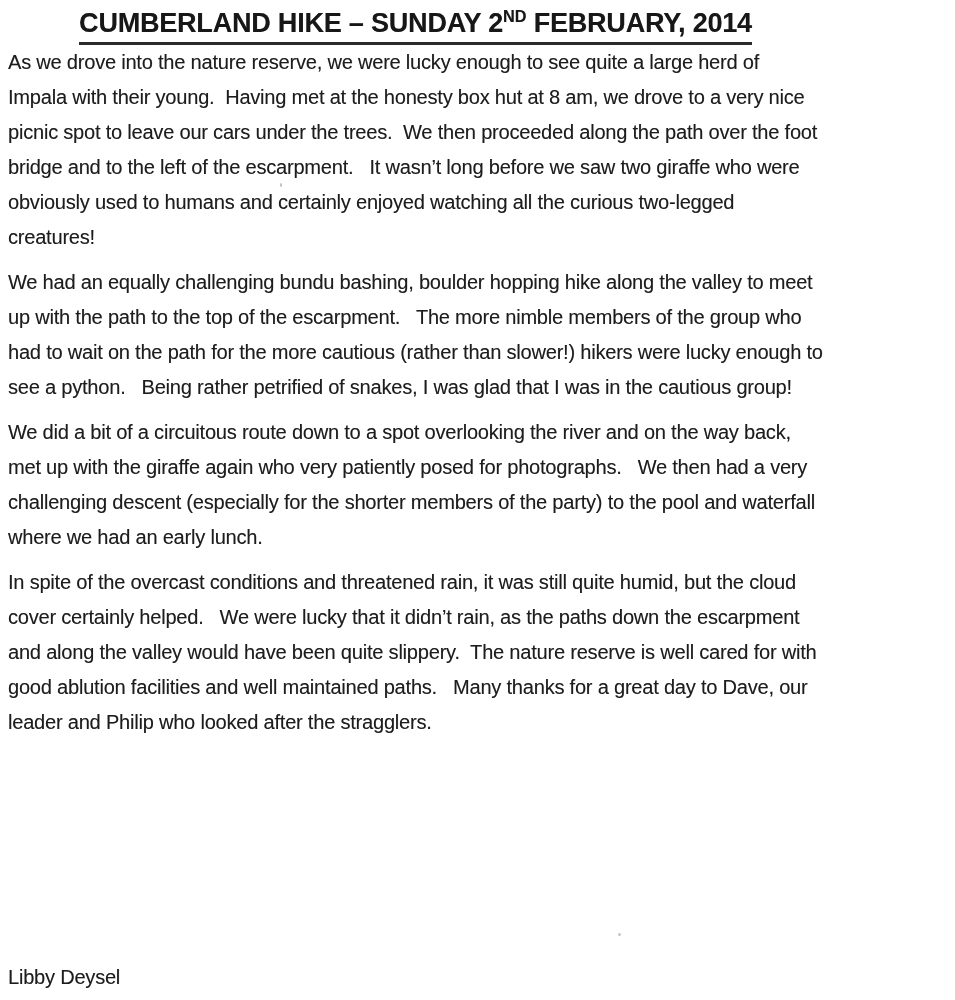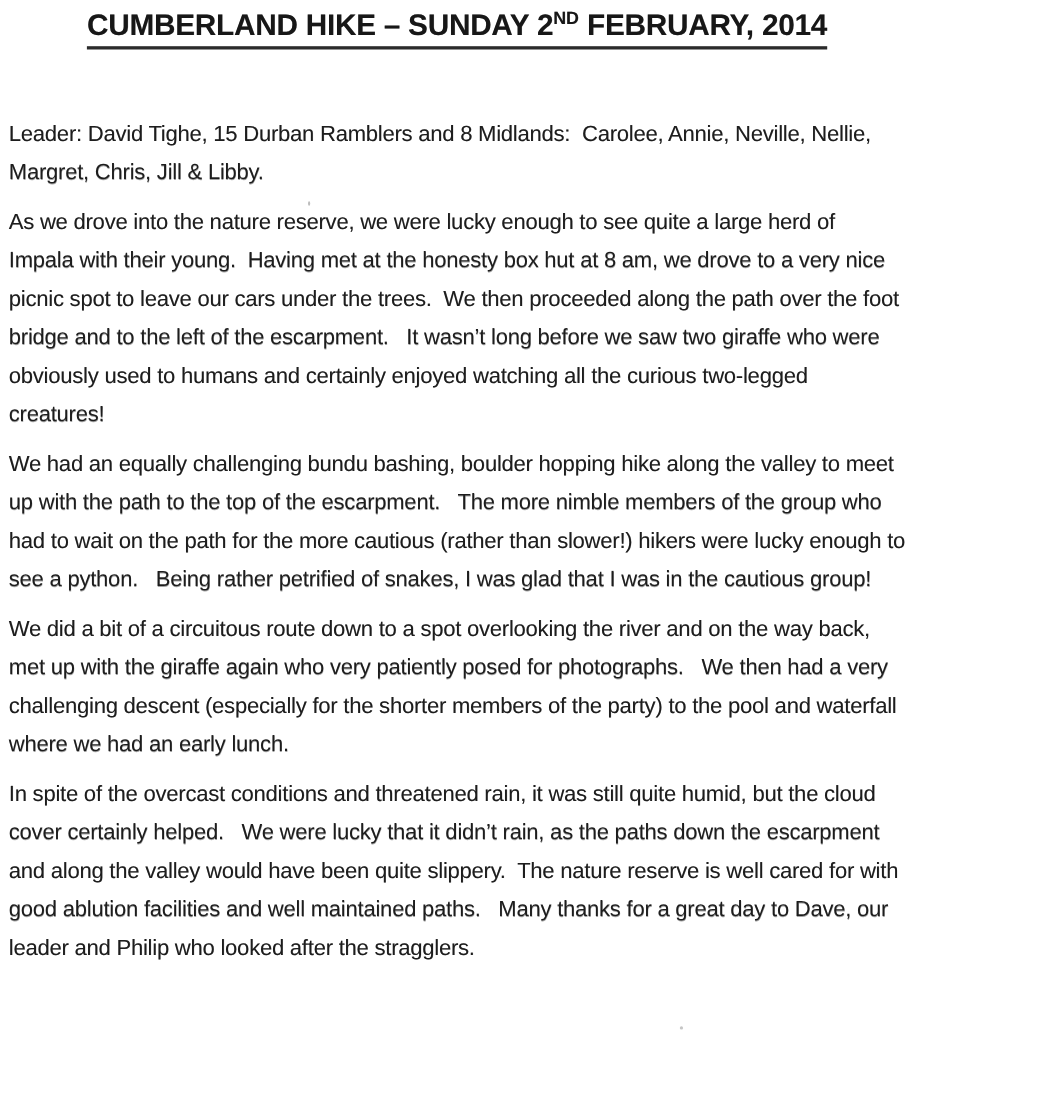--- a/index.html
+++ b/index.html
@@ -60,27 +60,27 @@
   .speck-1 { left: 618px; top: 933px; width: 3px; height: 3px; background: #c6c6c6; }
   .speck-2 { left: 280px; top: 183px; width: 2px; height: 4px; background: #bdbdbd; }
 </style>
 </head>
 <body>
 
 <div class="page">
 
   <h1 class="doc-title"><span class="title-underline"><span>CUMBERLAND HIKE – SUNDAY 2</span><sup class="title-sup">ND</sup><span> FEBRUARY, 2014</span></span></h1>
 
-  <p class="para leader-para">Leader: David Tighe, 15 Durban Ramblers and 8 Midlands:  Carolee, Annie, Neville, Nellie, Margret, Chris, Jill &amp; Libby.</p>
 
   <p class="para">As we drove into the nature reserve, we were lucky enough to see quite a large herd of Impala with their young.  Having met at the honesty box hut at 8 am, we drove to a very nice picnic spot to leave our cars under the trees.  We then proceeded along the path over the foot bridge and to the left of the escarpment.   It wasn’t long before we saw two giraffe who were obviously used to humans and certainly enjoyed watching all the curious two-legged creatures!</p>
 
   <p class="para">We had an equally challenging bundu bashing, boulder hopping hike along the valley to meet up with the path to the top of the escarpment.   The more nimble members of the group who had to wait on the path for the more cautious (rather than slower!) hikers were lucky enough to see a python.   Being rather petrified of snakes, I was glad that I was in the cautious group!</p>
 
   <p class="para">We did a bit of a circuitous route down to a spot overlooking the river and on the way back, met up with the giraffe again who very patiently posed for photographs.   We then had a very challenging descent (especially for the shorter members of the party) to the pool and waterfall where we had an early lunch.</p>
 
   <p class="para">In spite of the overcast conditions and threatened rain, it was still quite humid, but the cloud cover certainly helped.   We were lucky that it didn’t rain, as the paths down the escarpment and along the valley would have been quite slippery.  The nature reserve is well cared for with good ablution facilities and well maintained paths.   Many thanks for a great day to Dave, our leader and Philip who looked after the stragglers.</p>
 
+  <p class="signature">Libby Deysel</p>
 
   <span class="speck speck-1"></span>
   <span class="speck speck-2"></span>
 
 </div>
 
 </body></html>

